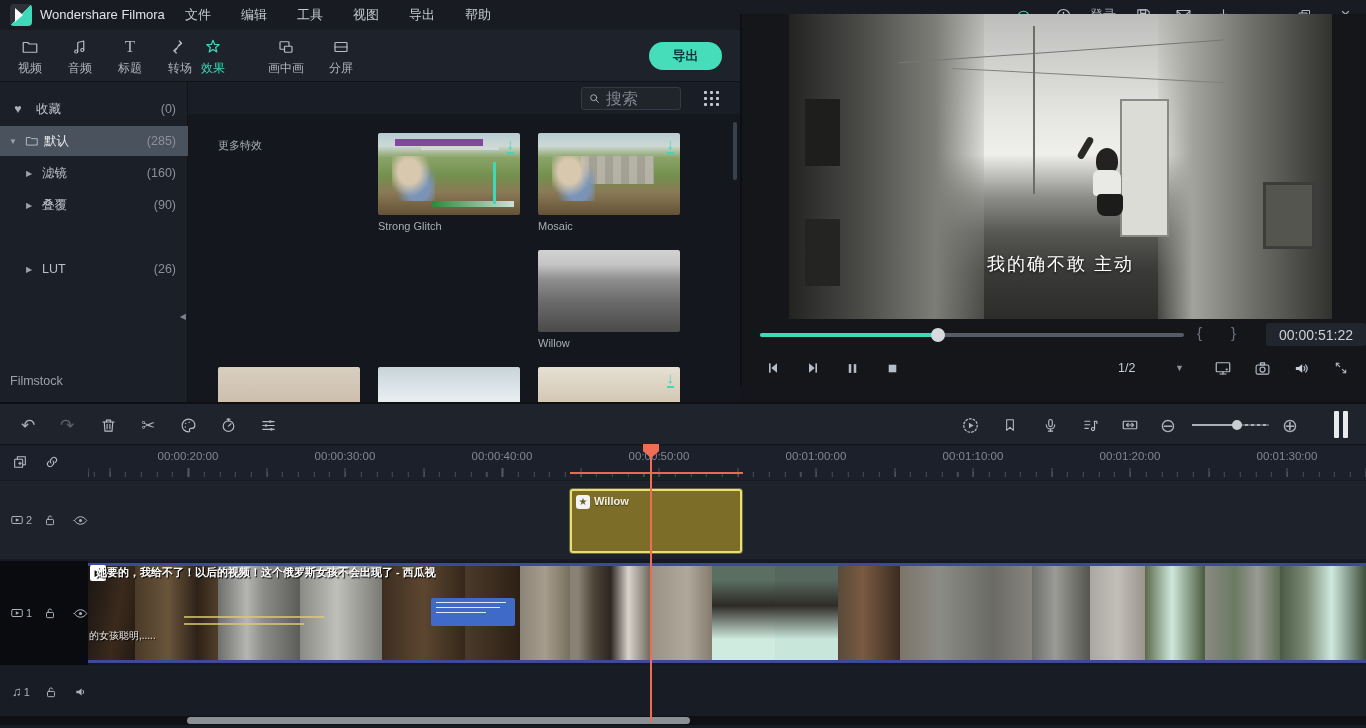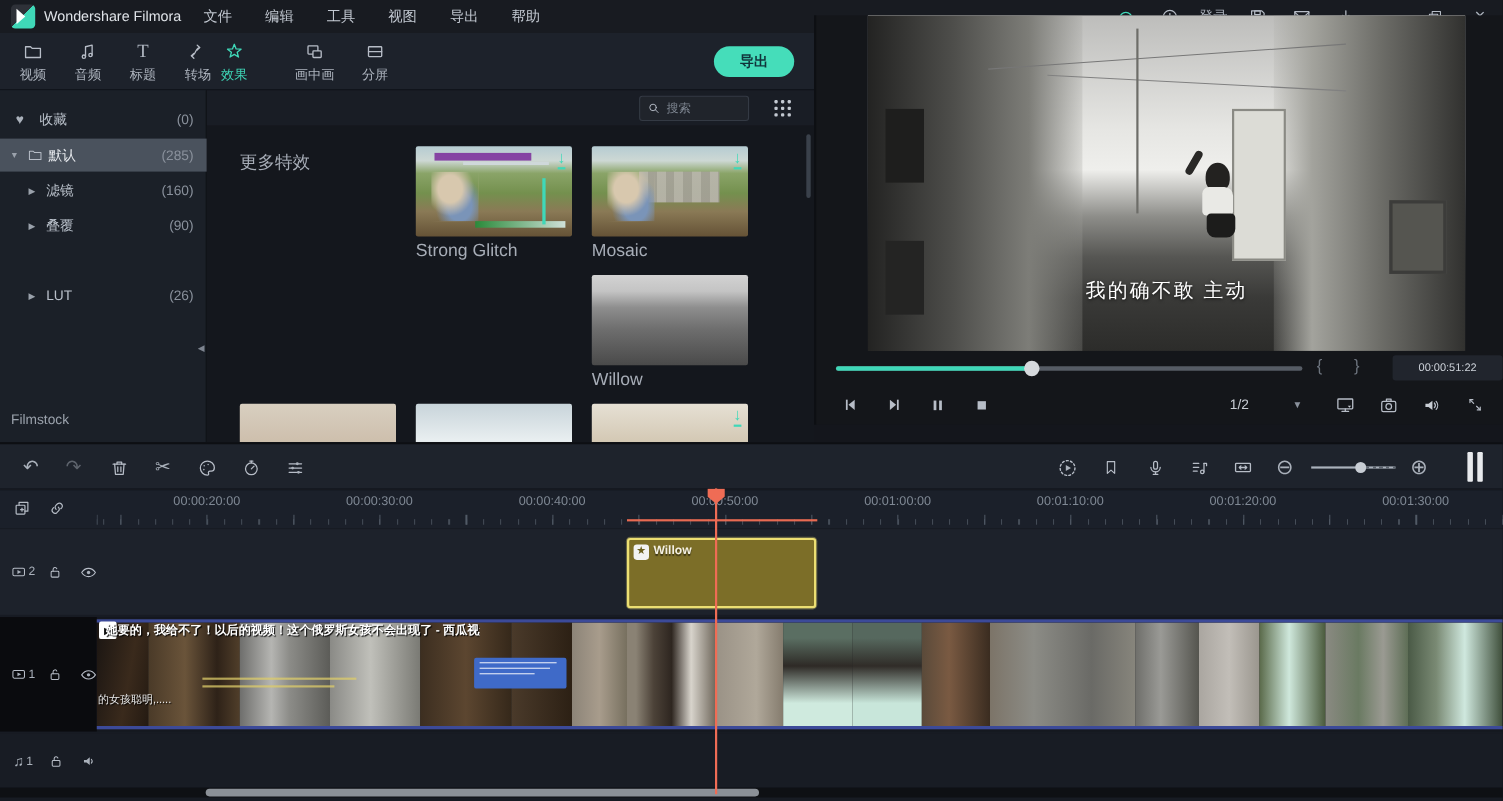--- a/index.html
+++ b/index.html
@@ -38,28 +38,28 @@
   .srow .cnt { position:absolute; right:12px; color:#8a919c; }
   .srow.sel { background:#4a525d; color:#e8ebef; }
   .caret { font-size:8px; color:#9aa1ab; width:14px; text-align:center; }
   #sb-collapse { position:absolute; right:1px; top:230px; font-size:8px; color:#7d848f; }
   #sb-footer { position:absolute; left:10px; top:292px; font-size:12.5px; color:#9aa1ab; }
 
   
   #effects { position:absolute; left:188px; top:82px; width:552px; height:320px; background:#14171d; overflow:hidden; }
   #fx-header { position:absolute; left:0; top:0; width:552px; height:32px; background:#191d25; }
   #search-box { position:absolute; left:393px; top:5px; width:100px; height:23px; background:#20242b; border:1px solid #343a44; border-radius:3px; display:flex; align-items:center; padding:0 6px; gap:5px; }
-  #search-box input { background:transparent; border:none; outline:none; width:62px; font-size:11px; color:#cfd4db; font-family:inherit; }
+  #search-box input { background:transparent; border:none; outline:none; width:62px; font-size:16px; color:#cfd4db; font-family:inherit; }
   #search-box input::placeholder { color:#7e8691; }
   #grid-icon { position:absolute; left:516px; top:9px; width:3px; height:3px; background:#c3c9d2; border-radius:1px;
      box-shadow:6px 0 #c3c9d2,12px 0 #c3c9d2,0 6px #c3c9d2,6px 6px #c3c9d2,12px 6px #c3c9d2,0 12px #c3c9d2,6px 12px #c3c9d2,12px 12px #c3c9d2; }
   #fx-scroll { position:absolute; right:3px; top:40px; width:4px; height:58px; background:#3a414b; border-radius:2px; }
   .card { position:absolute; width:142px; }
   .thumb { position:relative; width:142px; height:82px; border-radius:2px; overflow:hidden; }
-  .clabel { margin-top:5px; font-size:16px; color:#a7adb7; }
+  .clabel { margin-top:5px; font-size:11px; color:#a7adb7; }
   .dl { position:absolute; top:3px; right:6px; color:#3fd8b8; font-size:15px; font-weight:bold; line-height:1;
         border-bottom:2px solid #3fd8b8; padding-bottom:1px; }
   .vineyard { background:linear-gradient(180deg,#b6ccd2 0%,#cdd8d4 16%,#8aa468 30%,#74904e 52%,#8a7a56 72%,#655236 100%); }
   .vineyard:after { content:""; position:absolute; left:10%; top:28%; width:30%; height:55%;
         background:radial-gradient(ellipse at 40% 35%,#d8c8ae 0 30%,transparent 60%),radial-gradient(ellipse at 60% 70%,#7a94b8 0 30%,transparent 60%); }
   #card-filmstock .thumb { background:#000; display:flex; flex-direction:column; align-items:center; justify-content:center; }
   #fs-logo { width:34px; height:34px; border-radius:8px; background:#3a3f46; position:relative; margin-bottom:4px; }
   #fs-logo:before { content:""; position:absolute; left:8px; top:9px; width:18px; height:16px; background:#fff; border-radius:2px; }
   #fs-logo:after { content:""; position:absolute; right:5px; top:5px; width:10px; height:8px; background:#3fd8b8; border-radius:2px 4px 2px 6px; }
   #fs-name { color:#fff; font-weight:bold; font-size:13.5px; line-height:1.1; text-align:center; width:110px; }
@@ -82,21 +82,21 @@
   .figure-body { position:absolute; left:56%; top:51%; width:28px; height:26px; border-radius:6px 8px 4px 4px; background:#e9e9e5; }
   .figure-arm { position:absolute; left:54%; top:40%; width:7px; height:24px; border-radius:4px; background:#2a2927; transform:rotate(30deg); }
   .figure-skirt { position:absolute; left:56.8%; top:59%; width:26px; height:22px; border-radius:4px 4px 8px 8px; background:#1c1c1b; }
   #subtitle { position:absolute; left:0; width:100%; top:78%; text-align:center; color:#fff; font-size:18px; letter-spacing:2px; text-shadow:0 1px 3px rgba(0,0,0,.8); }
   #seek-row { position:absolute; left:0; top:305px; width:626px; height:30px; }
   #seek-track { position:absolute; left:18px; top:14px; width:424px; height:4px; border-radius:2px; background:#565c65; }
   #seek-fill { width:42%; height:4px; border-radius:2px; background:#3fd8b8; }
   #seek-knob { position:absolute; left:calc(42% - 7px); top:-5px; width:14px; height:14px; border-radius:50%; background:#d6d9dd; }
   .bracket { position:absolute; top:5px; font-size:15px; color:#6d747e; }
   #timecode { position:absolute; left:524px; top:4px; width:100px; height:23px; background:#21252d; border-radius:3px;
-    display:flex; align-items:center; justify-content:center; font-size:10px; color:#ccd1d8; }
+    display:flex; align-items:center; justify-content:center; font-size:14px; color:#ccd1d8; }
   #ctrl-row { position:absolute; left:0; top:335px; width:626px; height:37px; display:block; }
   .pbtn { position:absolute; top:8px; width:22px; height:22px; display:flex; align-items:center; justify-content:center; }
   #zoom-select { position:absolute; left:366px; top:6px; width:86px; height:25px; display:flex; align-items:center; padding:0 10px; color:#c8cdd4; font-size:12.5px; }
   #zoom-select .chev { margin-left:auto; font-size:9px; color:#8a919c; }
 
   
   #timeline { position:absolute; left:0; top:402px; width:1366px; height:326px; background:#171b23; border-top:2px solid #0d0f13; }
   #tl-toolbar { position:absolute; left:0; top:0; width:1366px; height:41px; background:#1e232c; border-bottom:1px solid #12151b; }
   .tool { position:absolute; top:9px; width:24px; height:24px; display:flex; align-items:center; justify-content:center; font-size:17px; color:#aab1bb; }
   .tool.dim { opacity:.45; }

